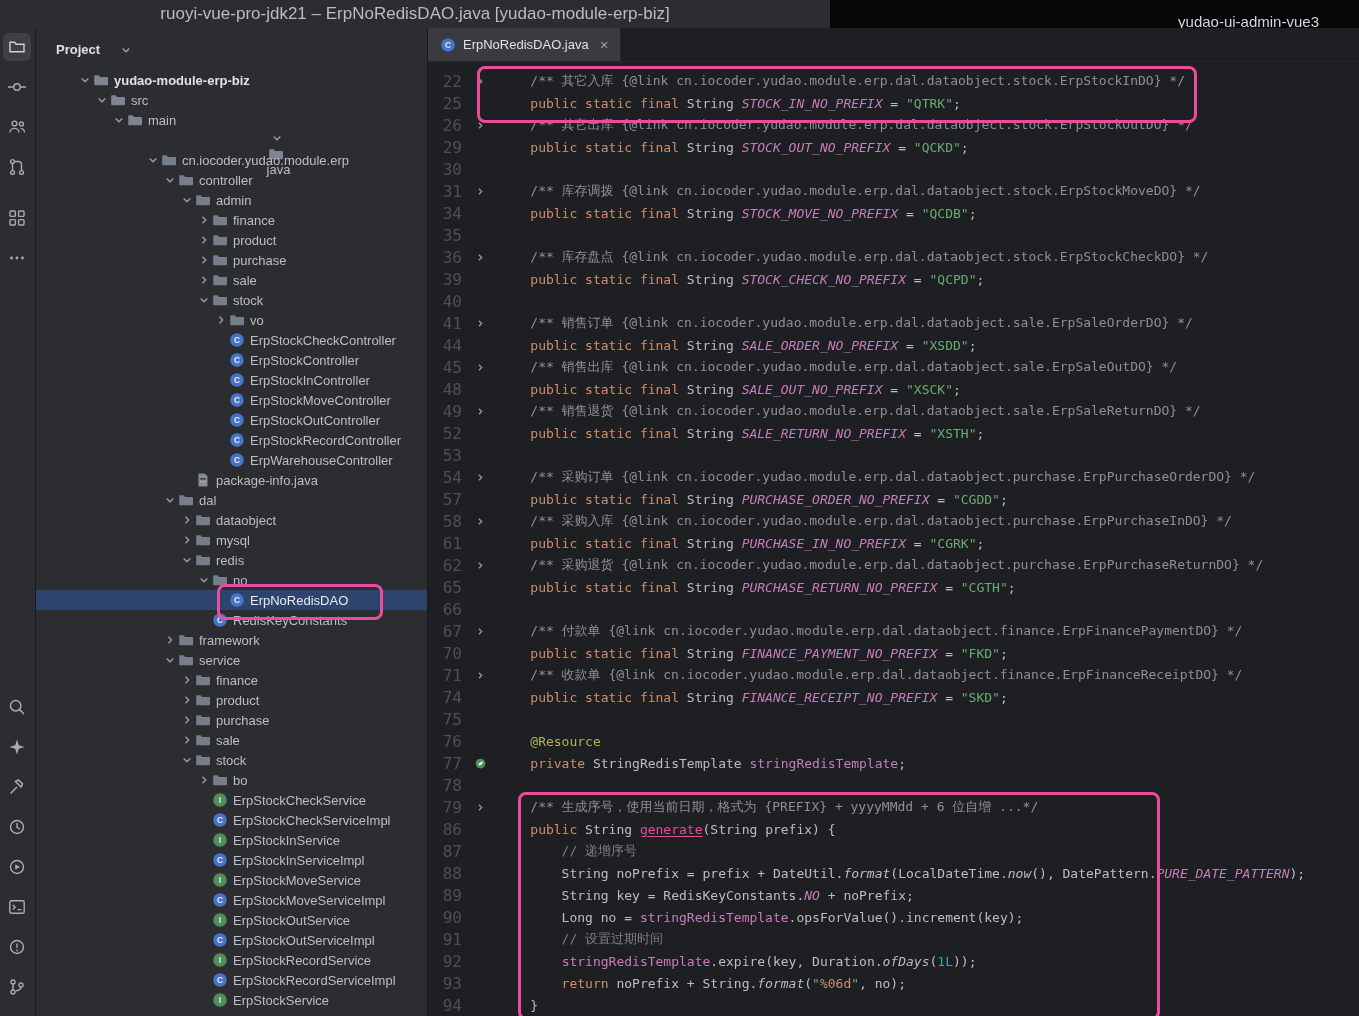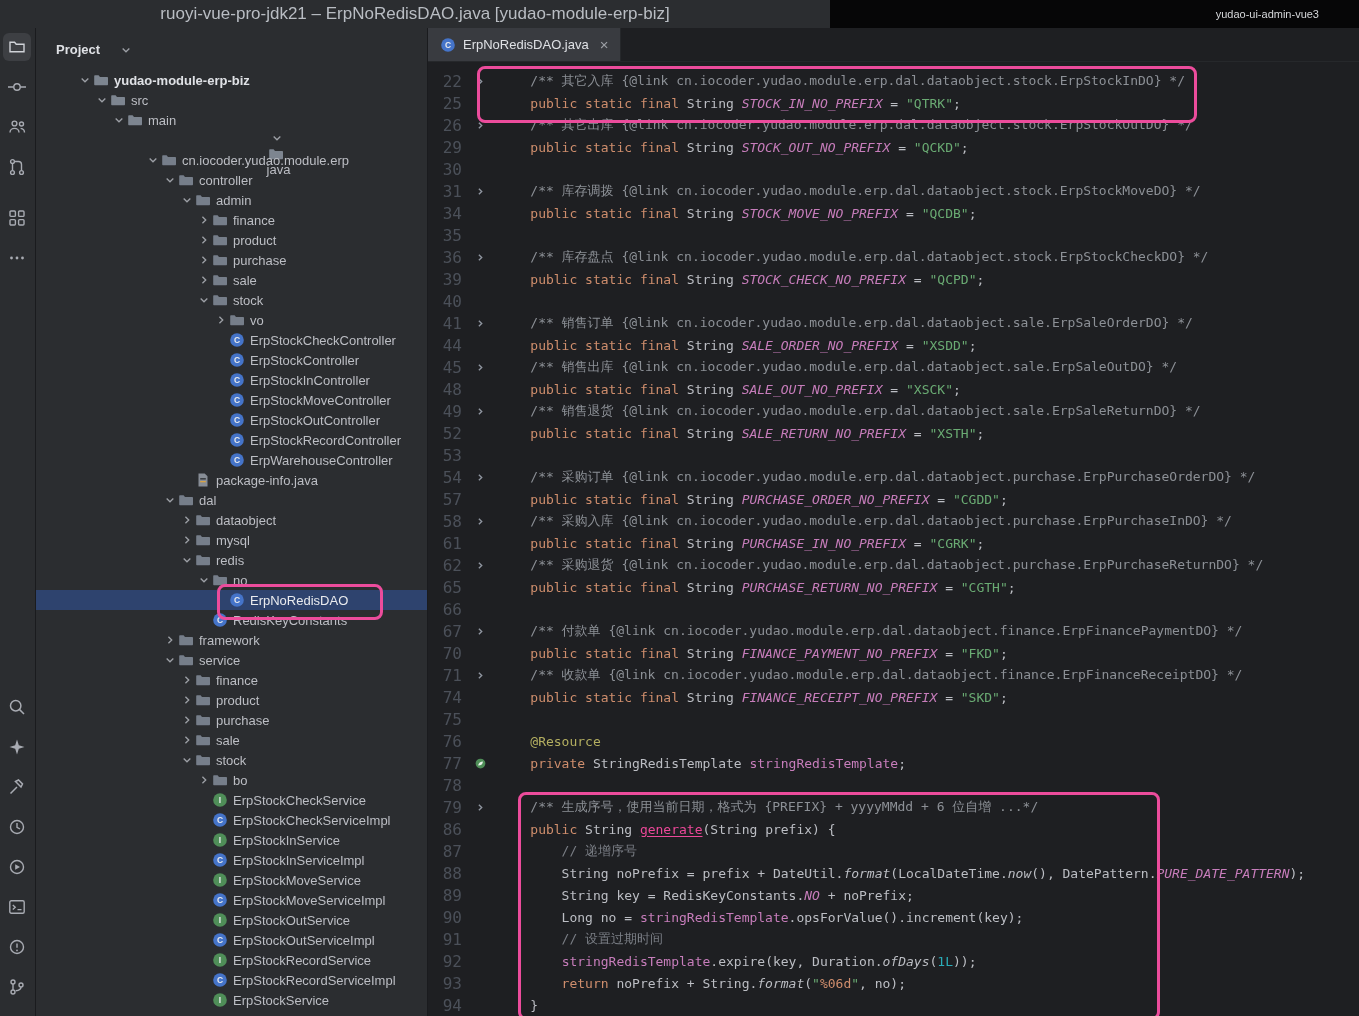--- a/index.html
+++ b/index.html
@@ -3,21 +3,21 @@
 <meta charset="utf-8">
 <style>
   html,body{margin:0;padding:0;background:#000;}
   .app{position:relative;width:1359px;height:1016px;background:#1E1F22;overflow:hidden;
        font-family:"Liberation Sans",sans-serif;color:#BCBEC4;}
 
   
   .titlebar{position:absolute;top:0;left:0;width:830px;height:28px;background:#2B2D30;}
   .title-main{line-height:28px;text-align:center;font-size:17px;color:#B9BDC3;white-space:nowrap;}
   .title-secondary{position:absolute;top:0;left:830px;width:529px;height:28px;background:#060607;}
-  .title-secondary span{position:absolute;right:40px;line-height:28px;font-size:11px;color:#D5D7DA;}
+  .title-secondary span{position:absolute;right:40px;line-height:28px;font-size:15px;color:#D5D7DA;margin-top:8px;}
 
   
   .activity-bar{position:absolute;top:28px;left:0;width:36px;height:988px;background:#2B2D30;
                 border-right:1px solid #1A1B1E;box-sizing:border-box;}
   .act-top{position:absolute;top:5px;left:3px;display:flex;flex-direction:column;gap:12px;}
   .act-bottom{position:absolute;bottom:15px;left:3px;display:flex;flex-direction:column;gap:12px;}
   .act-icon{width:28px;height:28px;display:flex;align-items:center;justify-content:center;border-radius:6px;}
   .act-icon.active{background:#3D3F43;}
   .act-top .act-icon:nth-child(5){margin-top:11px;}
   .act-icon svg{width:20px;height:20px;}

